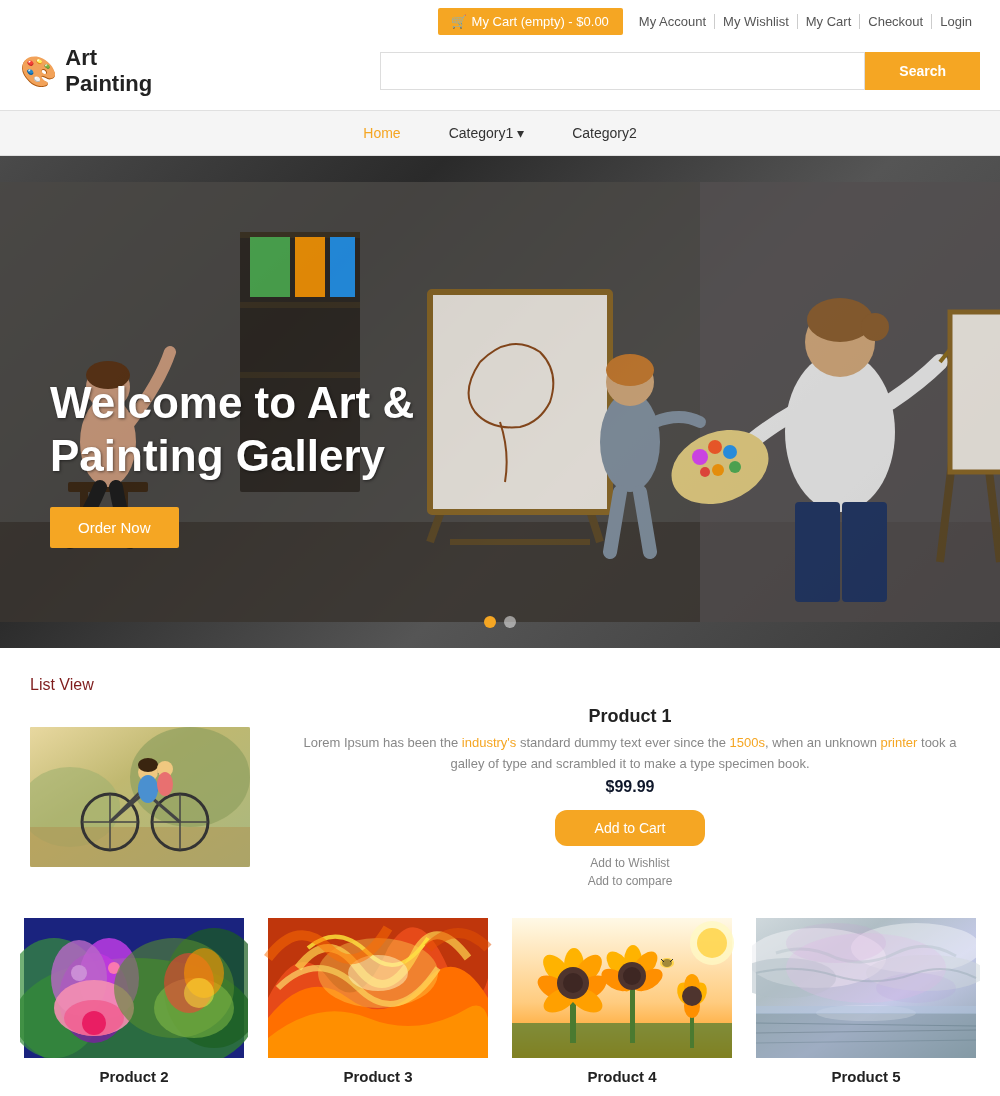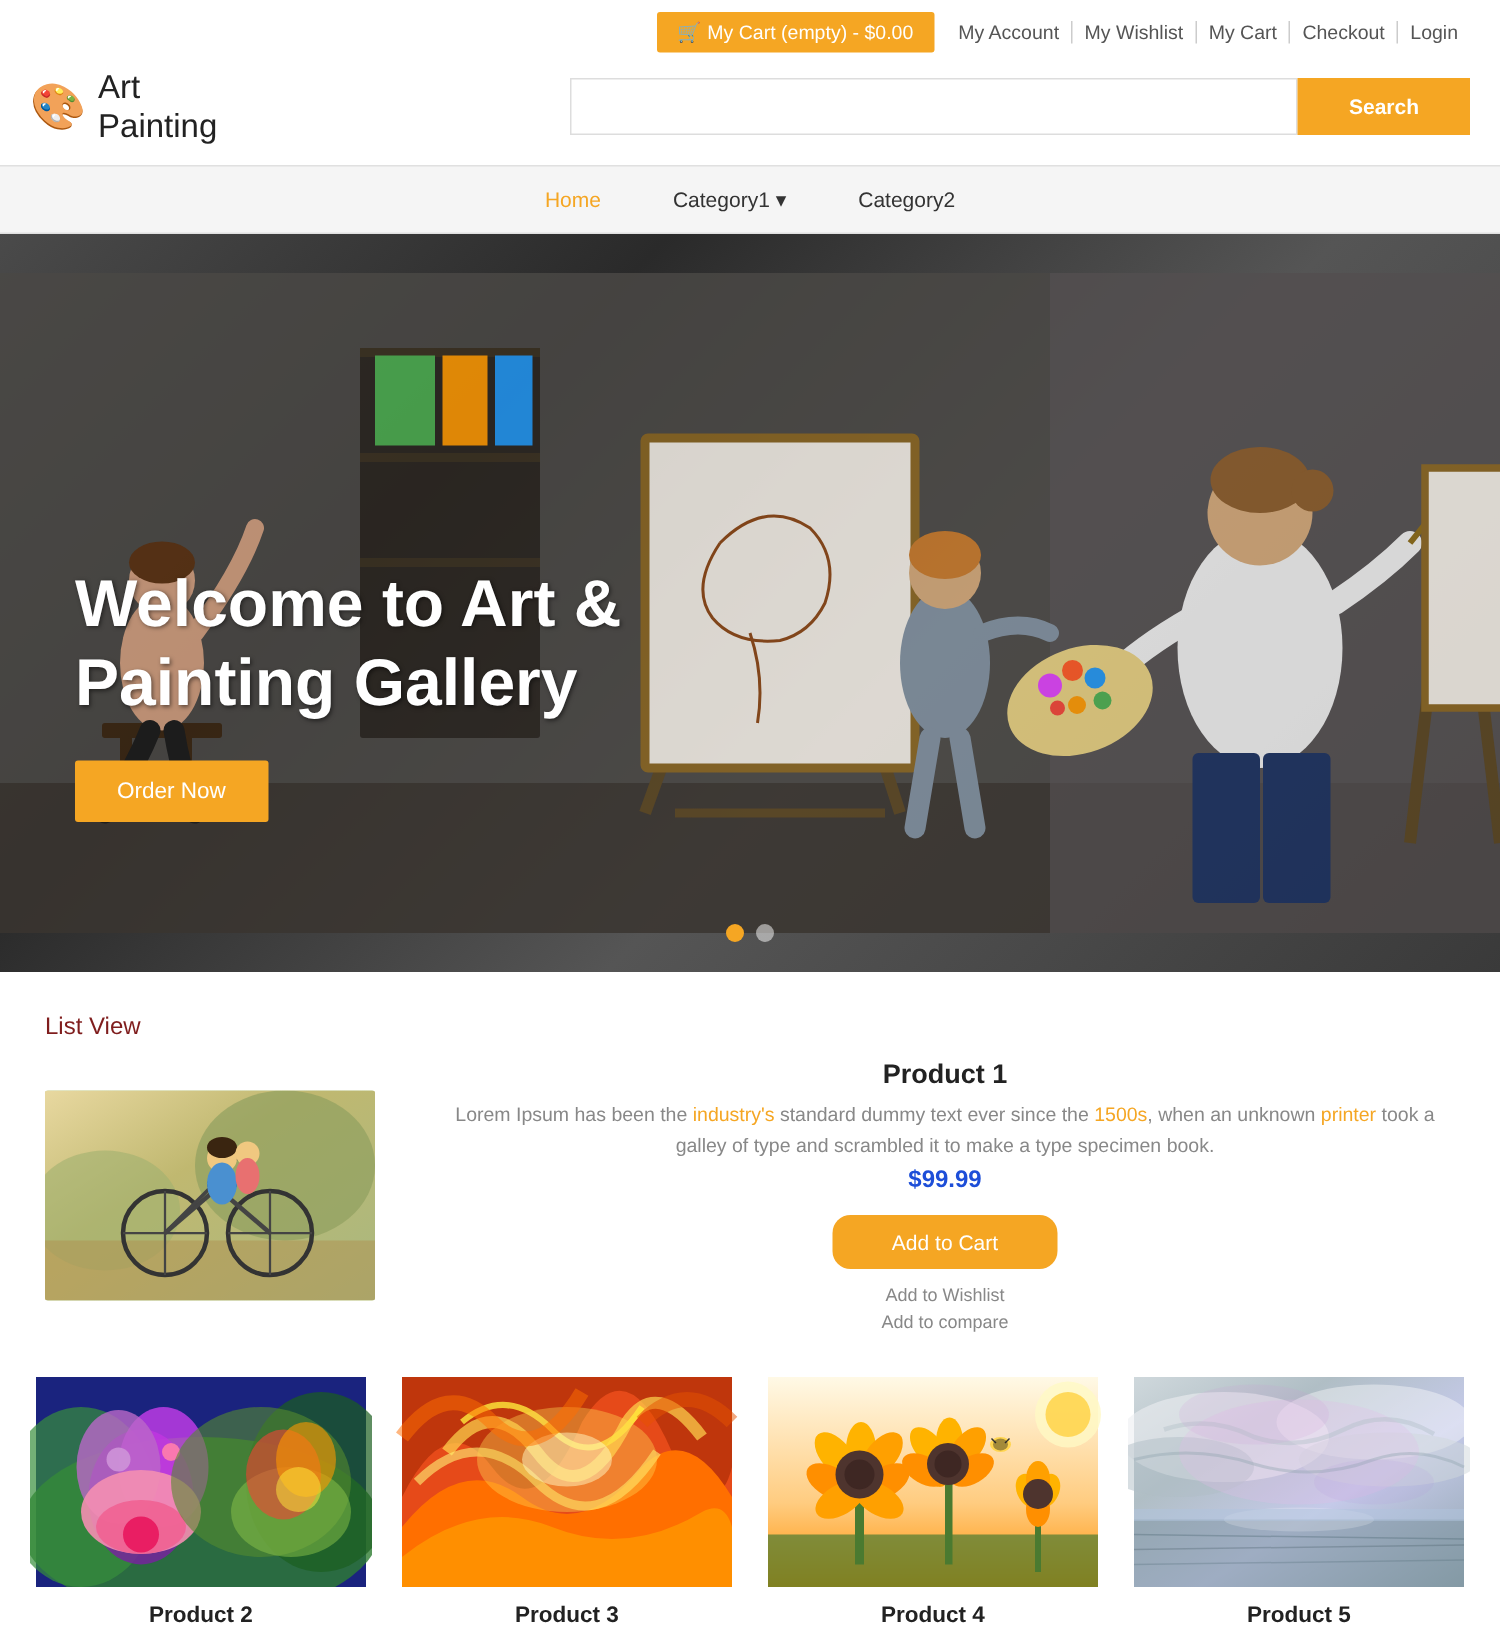--- a/index.html
+++ b/index.html
@@ -45,21 +45,21 @@
       gap: 20px;
     }
     .logo-area {
       display: flex;
       align-items: center;
       gap: 8px;
       min-width: 140px;
     }
     .logo-text {
       font-size: 22px;
-      font-weight: normal;
+      font-weight: bold;
       color: #222;
       line-height: 1.2;
     }
     .logo-icon {
       font-size: 30px;
     }
     .search-area {
       flex: 1;
       display: flex;
       gap: 0;
@@ -194,21 +194,21 @@
     .product-desc {
       font-size: 13px;
       color: #888;
       line-height: 1.6;
       margin-bottom: 4px;
     }
     .product-desc a { color: #f5a623; text-decoration: none; }
     .product-price {
       font-size: 16px;
       font-weight: bold;
-      color: #1d4ed8;
+      color: #0f172a;
       margin-bottom: 14px;
     }
     .add-to-cart-btn {
       background: #f5a623;
       color: #fff;
       border: none;
       padding: 10px 40px;
       font-size: 14px;
       cursor: pointer;
       border-radius: 12px;

